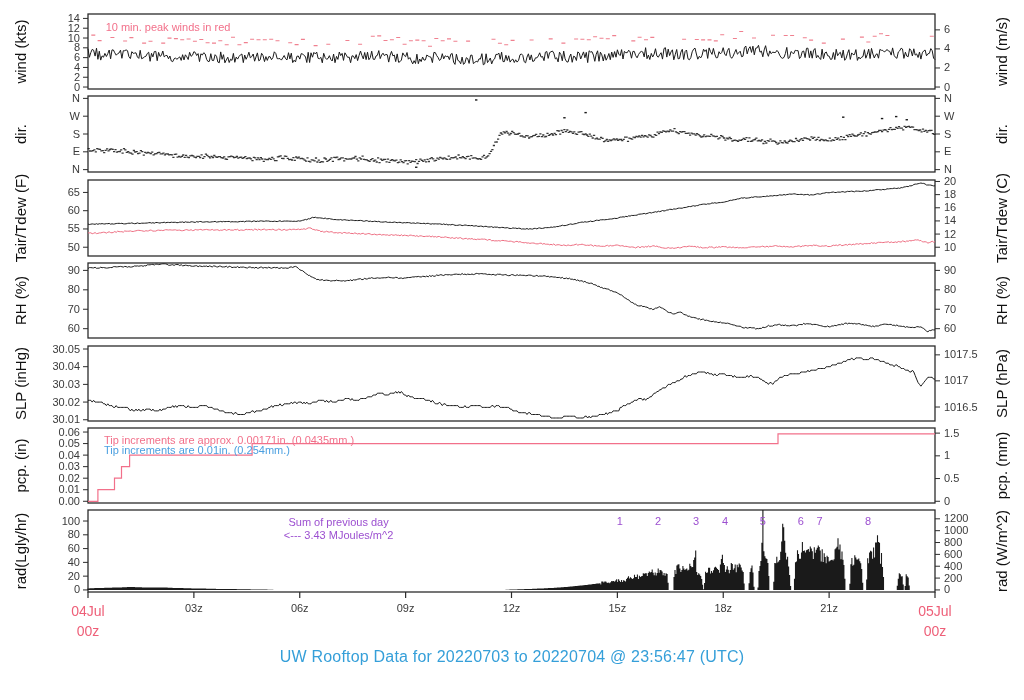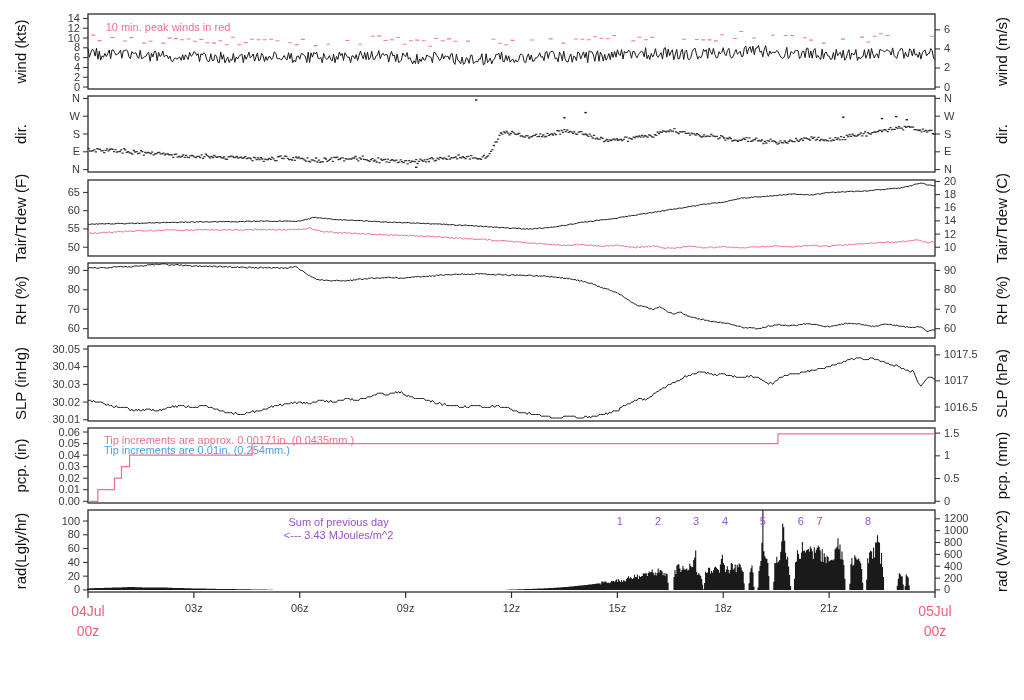--- a/index.html
+++ b/index.html
@@ -224,13 +224,14 @@
         <line x1="617.375" y1="592" x2="617.375" y2="598" stroke="#2b2b2b" stroke-width="1.2"></line>
         <text x="617.375" y="612" text-anchor="middle" font-size="11" fill="#3a3a3a">15z</text>
         <line x1="723.25" y1="592" x2="723.25" y2="598" stroke="#2b2b2b" stroke-width="1.2"></line>
         <text x="723.25" y="612" text-anchor="middle" font-size="11" fill="#3a3a3a">18z</text>
         <line x1="829.125" y1="592" x2="829.125" y2="598" stroke="#2b2b2b" stroke-width="1.2"></line>
         <text x="829.125" y="612" text-anchor="middle" font-size="11" fill="#3a3a3a">21z</text>
         <line x1="935" y1="592" x2="935" y2="598" stroke="#2b2b2b" stroke-width="1.2"></line>
         <text x="935" y="616" text-anchor="middle" font-size="14" fill="#ee5f78">05Jul</text>
         <text x="935" y="636" text-anchor="middle" font-size="14" fill="#ee5f78">00z</text>
       </svg></div>
+  <div class="title" style="color: rgb(53, 159, 217);">UW Rooftop Data for 20220703  to  20220704 @ 23:56:47  (UTC)</div>
 </div>
 
 </body></html>

